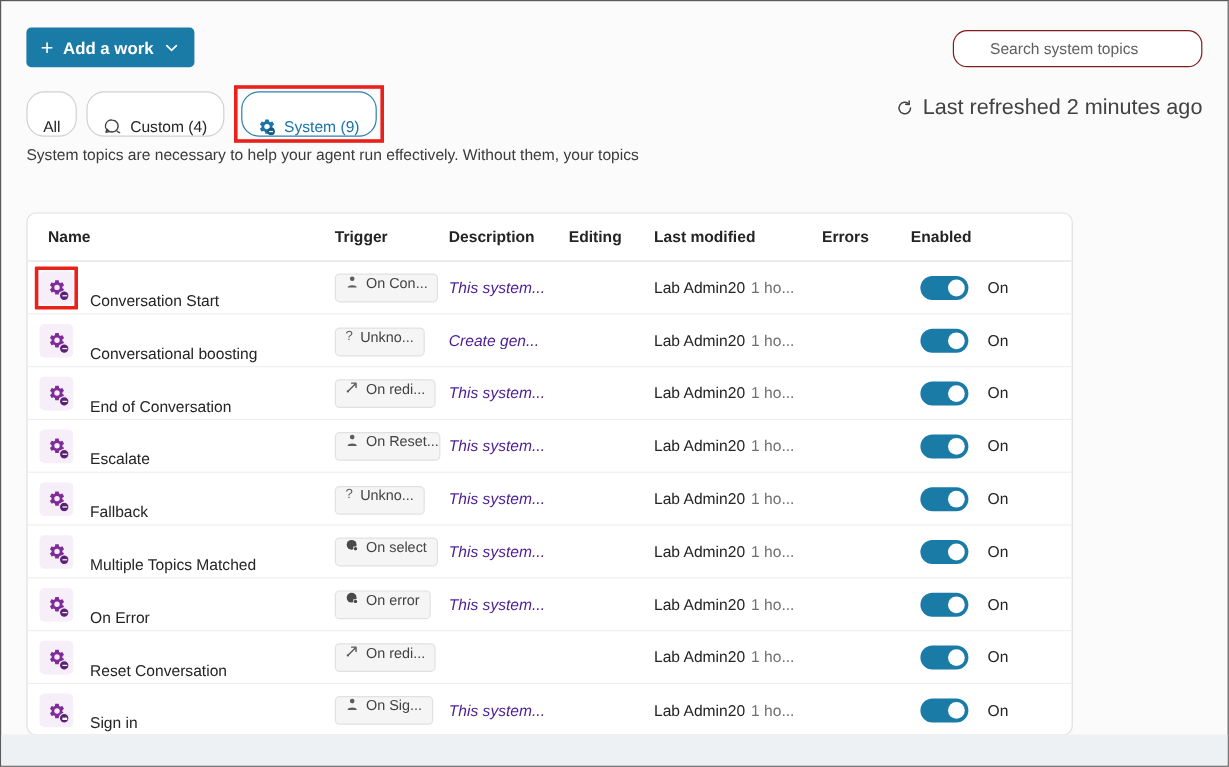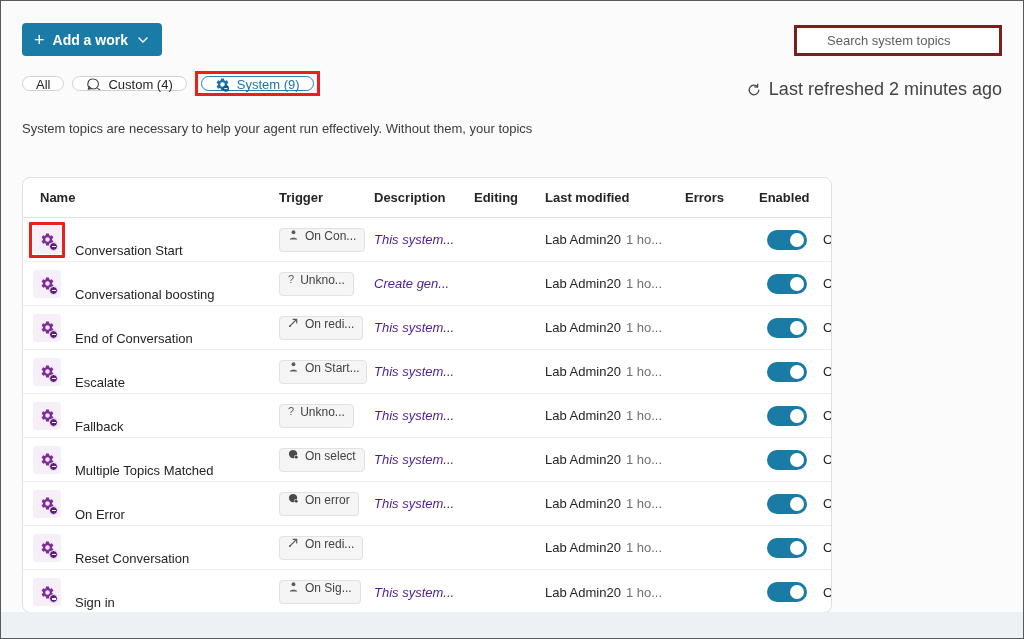--- a/index.html
+++ b/index.html
@@ -20,48 +20,48 @@
     border:none; border-radius:4px;
     font-size:14px; font-weight:bold;
     display:inline-flex; align-items:center; gap:8px;
     cursor:pointer;
   }
   .add-btn .plus{ font-size:18px; font-weight:normal; line-height:1; }
   .add-btn svg{ margin-left:2px; }
   .search-box{
     position:absolute; right:21px; top:24px;
     width:208px; height:31px;
-    background:#fff; border:3px solid #7f1d1d; border-radius:0;
+    background:#fff; border:1px solid #7f1d1d; border-radius:12px;
     display:flex; align-items:center; gap:20px; padding:0 10px;
   }
   .search-box input{
     border:none; outline:none; flex:1; font-size:13px;
     font-family:"Liberation Sans", sans-serif; color:#242424; background:transparent;
   }
   .search-box input::placeholder{ color:#5f5f5f; }
   
   .pills{ position:absolute; left:21px; top:70px; display:flex; align-items:center; gap:8px; }
   .pill{
-    height:15px; padding:0 13px;
+    height:38px; padding:0 13px;
     background:#fff; border:1px solid #d1d1d1; border-radius:15px;
-    display:inline-flex; align-items:flex-start; gap:7px;
+    display:inline-flex; align-items:flex-end; gap:7px;
     font-size:13px; color:#242424; cursor:pointer;
   }
   .pill.selected{ border-color:#2b80ae; color:#1b74a8; }
   .red-ann{ border:3px solid #e9211c; padding:2px 3px; display:inline-flex; }
   .refresh{
     position:absolute; right:21px; top:78px;
     display:flex; align-items:center; gap:8px;
     font-size:18px; color:#424242;
   }
   
   .desc{ position:absolute; left:21px; top:118px; font-size:13px; color:#3b3b3b; line-height:19px; }
   
   .card{
-    position:absolute; left:21px; top:176px; width:810px; height:436px;
+    position:absolute; left:21px; top:176px; width:872px; height:436px;
     background:#fff; border:1px solid #e0e0e0; border-radius:8px;
     overflow:hidden;
   }
   .grid-row{
     display:grid;
     grid-template-columns:256px 95px 100px 71px 140px 74px auto;
     align-items:center;
   }
   .thead{ height:40px; border-bottom:1px solid #e1e1e1; font-size:13px; font-weight:bold; color:#242424; }
   .thead .cell:first-child{ padding-left:17px; }
@@ -301,21 +301,21 @@
     </div>
     <div class="cell">
       <span class="chip">
         <span class="chip-icon">
           <svg width="11" height="12" viewBox="0 0 12 12">
                 <circle cx="6" cy="3" r="2.1" fill="#5c5c5c"></circle>
                 <path d="M1.8 11 c.3-2.8 8.1-2.8 8.4 0 z" fill="#5c5c5c"></path>
               </svg>
         </span>
 
-        <span>On Start...</span>
+        <span>On Reset...</span>
       </span>
     </div>
     <div class="cell desc-cell">This system...</div>
     <div class="cell edit-cell"></div>
     <div class="cell mod-cell">
       <span class="who">Lab Admin20</span><span class="when">1 ho...</span>
     </div>
     <div class="cell err-cell"></div>
     <div class="enabled-cell">
       <span class="toggle">

